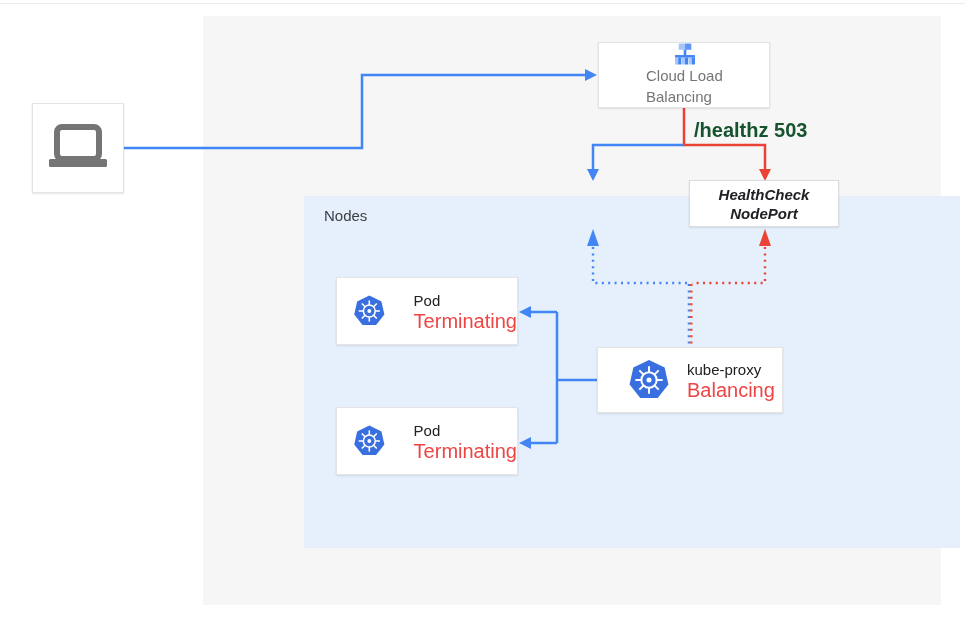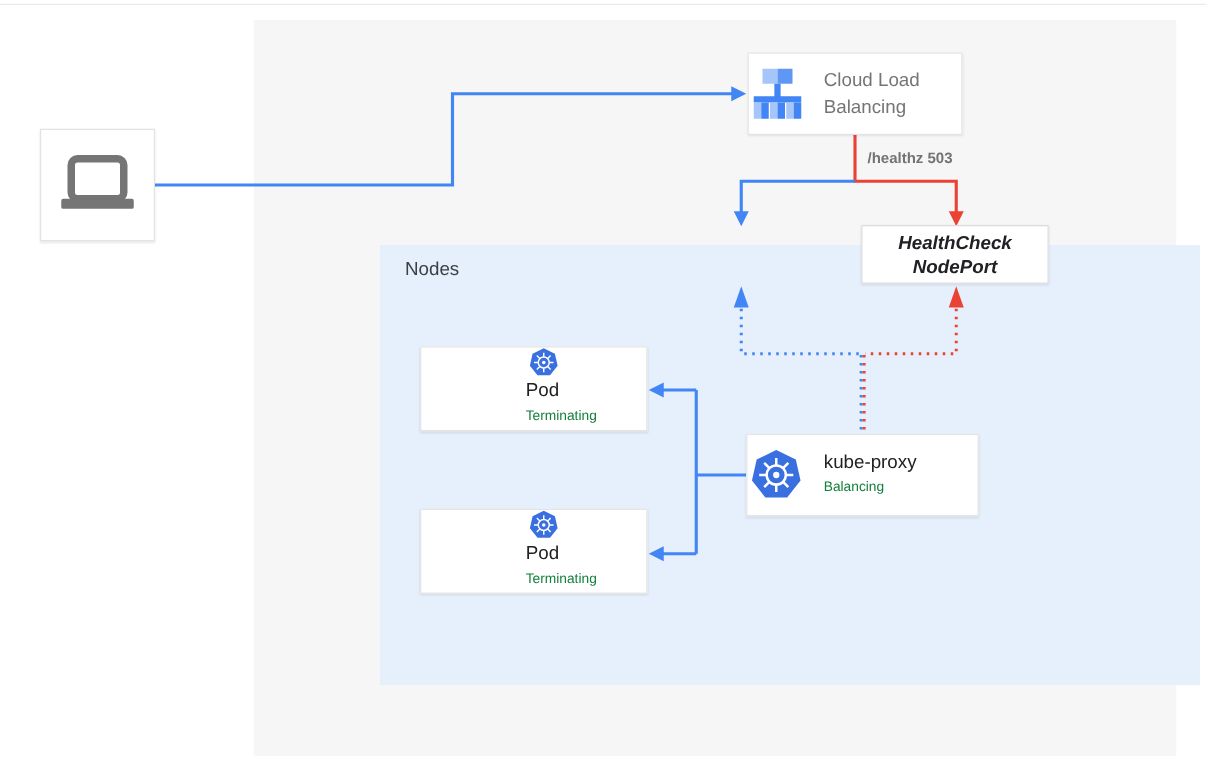--- a/index.html
+++ b/index.html
@@ -11,36 +11,36 @@
   .nodes-panel { position:absolute; left:304px; top:196px; width:656px; height:352px; background:#e5f0fc; }
   .nodes-label { position:absolute; left:20px; top:11px; font-size:15px; color:#3c4043; }
   .connectors { position:absolute; left:0; top:0; width:965px; height:623px; pointer-events:none; }
   .blue-line { stroke:#4285f4; stroke-width:2.5; fill:none; }
   .red-line  { stroke:#ea4335; stroke-width:2.5; fill:none; }
   .blue-dot  { stroke:#4285f4; stroke-width:2.4; fill:none; stroke-dasharray:2 4.4; }
   .red-dot   { stroke:#ea4335; stroke-width:2.4; fill:none; stroke-dasharray:2 4.4; }
   .box { position:absolute; background:#ffffff; border:1px solid #e4e4e4;
          box-shadow:0 1px 2px rgba(0,0,0,0.10); display:flex; align-items:center; }
   .laptop-box { left:32px; top:103px; width:92px; height:90px; justify-content:center; }
-  .clb-box { left:598px; top:42px; width:172px; height:66px; padding-left:1px; }
+  .clb-box { left:598px; top:42px; width:172px; height:66px; padding-left:1px;flex-direction:column; }
   .clb-text { margin-left:15px; width:92px; font-size:15px; line-height:21px; color:#757575; }
   .port-box { border:1px solid #dadce0; justify-content:center; text-align:center;
               font-weight:bold; font-size:15px; color:#202124; line-height:19px; }
   .nodeport-box { left:519px; top:181px; width:148px; height:45px; }
   .healthcheck-box { left:689px; top:180px; width:150px; height:47px;font-style:italic; }
   .hc-title { width:110px; }
-  .pod-box { width:182px; height:68px; padding-left:16px;flex-direction:column; }
+  .pod-box { width:182px; height:68px; padding-left:16px; }
   .pod1-box { left:336px; top:277px; }
   .pod2-box { left:336px; top:407px; }
-  .kp-box { left:597px; top:347px; width:186px; height:66px; padding-left:2px; }
+  .kp-box { left:597px; top:347px; width:186px; height:66px; padding-left:30px; }
   .node-text { margin-left:28px; }
   .kp-text { margin-left:17px; }
   .title-dark { font-size:15px; color:#212121; line-height:21px; }
-  .sub-gray { font-size:11px; color:#15803d; line-height:21px; }
-  .healthz { position:absolute; left:694px; top:119px; font-size:12px; font-weight:bold; color:#737373; }
+  .sub-gray { font-size:20px; color:#ef4444; line-height:21px; }
+  .healthz { position:absolute; left:694px; top:119px; font-size:20px; font-weight:bold; color:#14532d; }
 </style>
 </head>
 <body>
 
 <div class="stage">
   <div class="hairline"></div>
   <div class="panel"></div>
 
   <div class="nodes-panel">
     <div class="nodes-label">Nodes</div>

